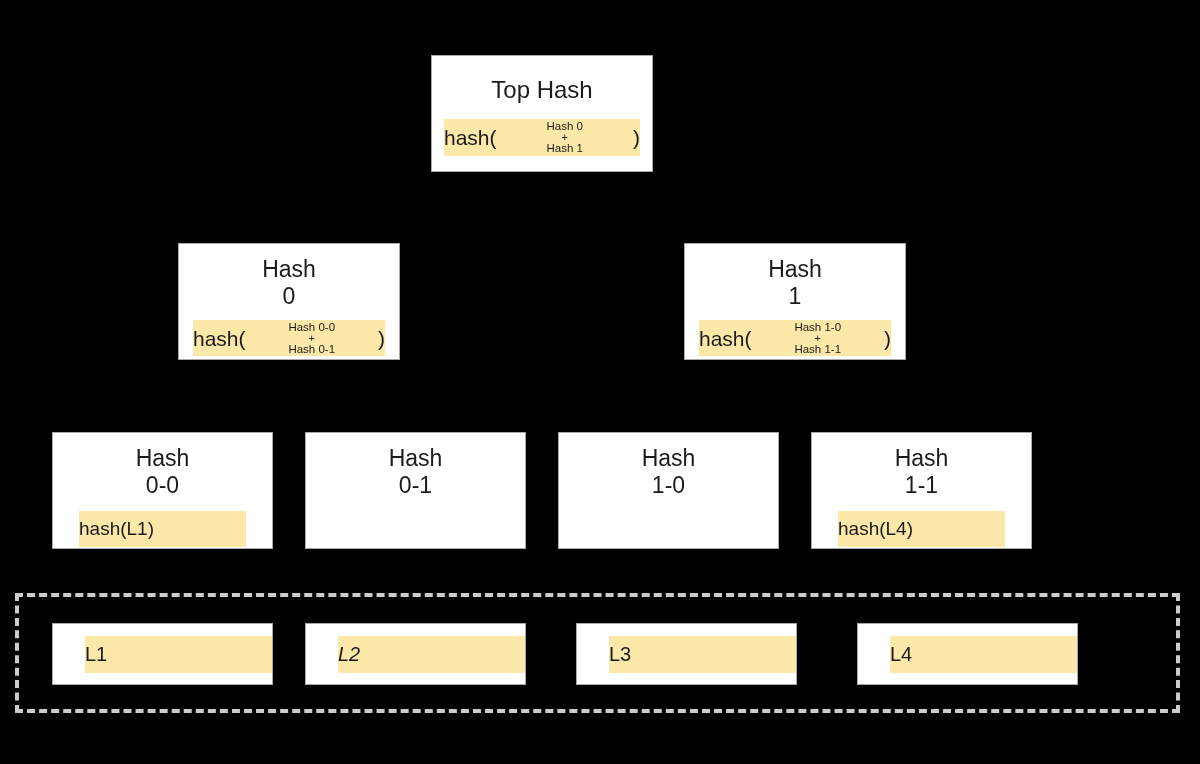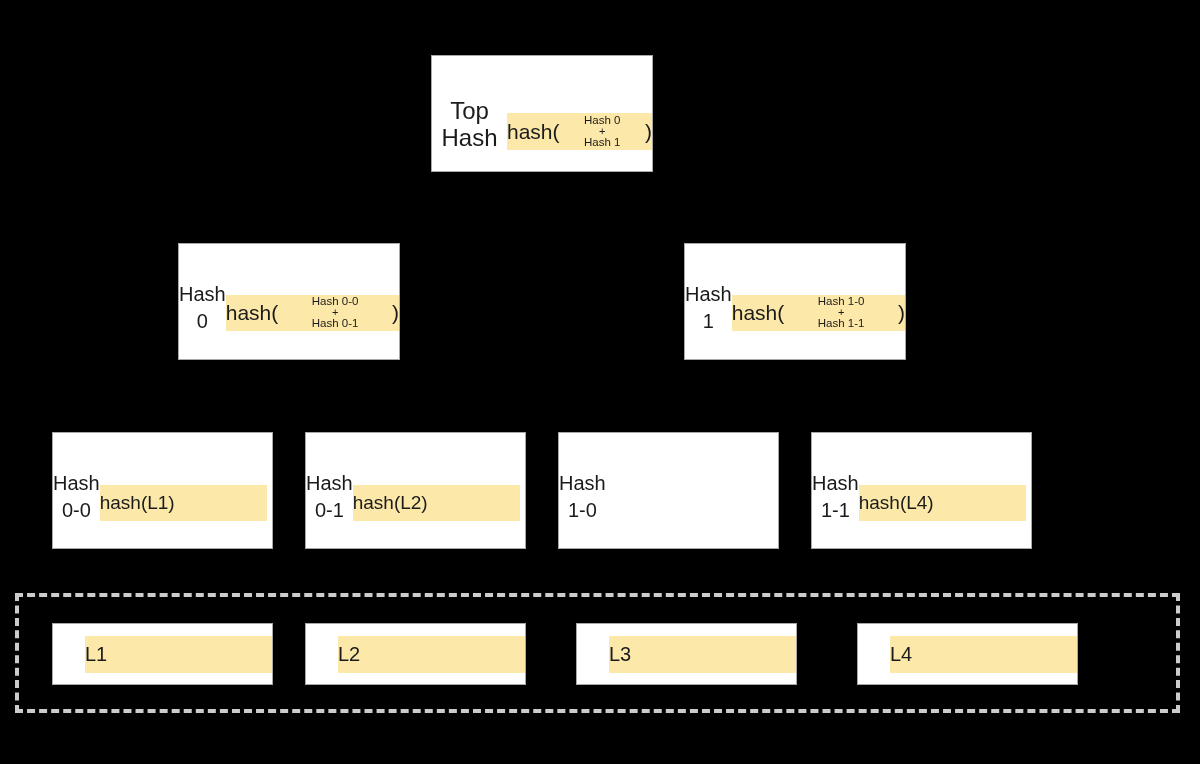--- a/index.html
+++ b/index.html
@@ -19,25 +19,26 @@
     overflow: hidden;
   }
 
   
   .node {
     position: absolute;
     background: #ffffff;
     border: 1px solid #a8a8a8;
     box-sizing: border-box;
     display: flex;
+    flex-direction: column;
     align-items: center;
   }
   .node-title {
     color: #1b1b1b;
-    font-size: 20px;
+    font-size: 23px;
     line-height: 27px;
     text-align: center;
     white-space: pre-line;
     font-family: "Liberation Sans", sans-serif;
   }
   .inner-band {
     background: #fce8a8;
     box-sizing: border-box;
     display: flex;
     flex-direction: row;
@@ -130,21 +131,21 @@
     height: 62px;
     background: #ffffff;
     border: 1px solid #a8a8a8;
     box-sizing: border-box;
     display: flex;
     align-items: center;
     justify-content: center;
     padding-left: 32px;
   }
   .leaf.c0 { left: 52px; }
-  .leaf.c1 { left: 305px; }
+  .leaf.c1 { left: 305px; font-style: italic; }
   .leaf.c2 { left: 576px; }
   .leaf.c3 { left: 857px; }
   .leaf .inner-band {
     width: 195px;
     height: 37px;
     font-size: 20px;
   }
 
   
   .edges {
@@ -228,21 +229,20 @@
 
   <div class="node lvl3 c0">
     <div class="node-title">Hash
 0-0</div>
     <div class="inner-band">hash(L1)</div>
   </div>
 
   <div class="node lvl3 c1">
     <div class="node-title">Hash
 0-1</div>
-    <div class="inner-band">hash(L2)</div>
   </div>
 
   <div class="node lvl3 c2">
     <div class="node-title">Hash
 1-0</div>
   </div>
 
   <div class="node lvl3 c3">
     <div class="node-title">Hash
 1-1</div>

